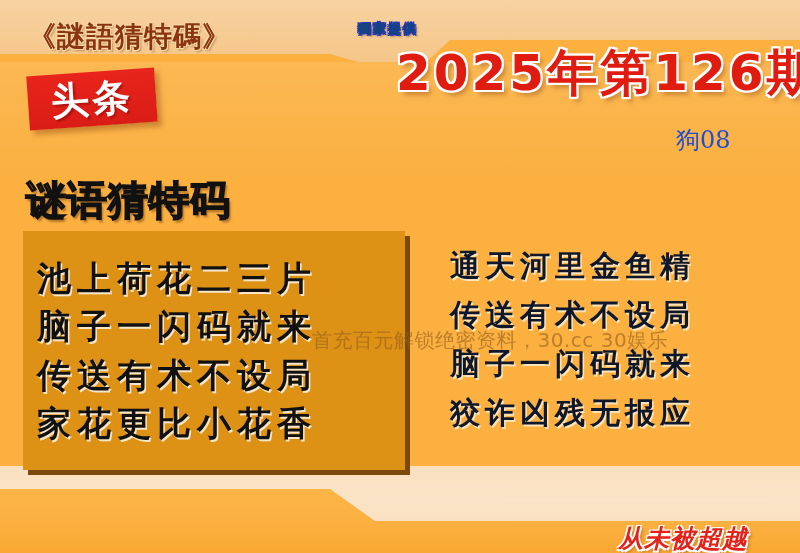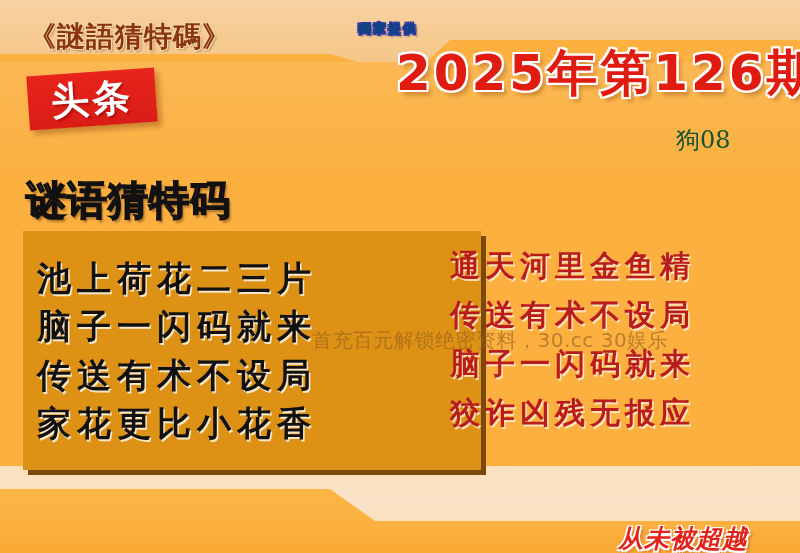--- a/index.html
+++ b/index.html
@@ -87,53 +87,53 @@
       -2px 2px 0 #fff, 2px 2px 0 #fff,
       0 -2px 0 #fff, 0 2px 0 #fff,
       -2px 0 0 #fff, 2px 0 0 #fff,
       4px 5px 4px rgba(120,50,10,.35);
     white-space:nowrap;line-height:1;
   }
   
   .zodiac{
     position:absolute;left:676px;top:124px;
     font-family:"DejaVu Serif","Liberation Serif",serif;
-    font-size:24px;color:#14532d;white-space:nowrap;
+    font-size:24px;color:#1d4ed8;white-space:nowrap;
   }
   
   .colorful-title{
     position:absolute;left:26px;top:180px;white-space:nowrap;
     line-height:1;
   }
   .colorful-title span{
     font-size:40px;font-weight:bold;letter-spacing:1px;
     display:inline-block;
     -webkit-text-stroke:1.5px #111;
     text-shadow:2px 3px 2px rgba(100,50,10,.45);
   }
   
   .riddle-box{
-    position:absolute;left:23px;top:231px;width:458px;height:239px;
+    position:absolute;left:23px;top:231px;width:382px;height:239px;
     background:#dd9115;
     box-shadow:5px 5px 0 #7a4a0c;
     display:flex;flex-direction:column;justify-content:center;
     padding:0 14px;box-sizing:border-box;
   }
   .riddle-line{
     font-size:34px;font-weight:bold;color:#111;
     letter-spacing:6px;white-space:nowrap;
     line-height:1.42;
     text-shadow:1.5px 1.5px 0 #f7e6c8;
   }
   
   .poem{
     position:absolute;left:450px;top:242px;width:340px;
   }
   .poem-line{
-    font-size:30px;font-weight:bold;color:#b91c1c;
+    font-size:30px;font-weight:bold;color:#0f172a;
     letter-spacing:5px;white-space:nowrap;
     line-height:1.63;
     text-shadow:1.5px 1.5px 0 rgba(255,245,225,.75);
   }
   
   .watermark{
     position:absolute;left:312px;top:327px;
     font-size:20px;color:rgba(150,95,30,.62);
     white-space:nowrap;letter-spacing:0.5px;
     pointer-events:none;

